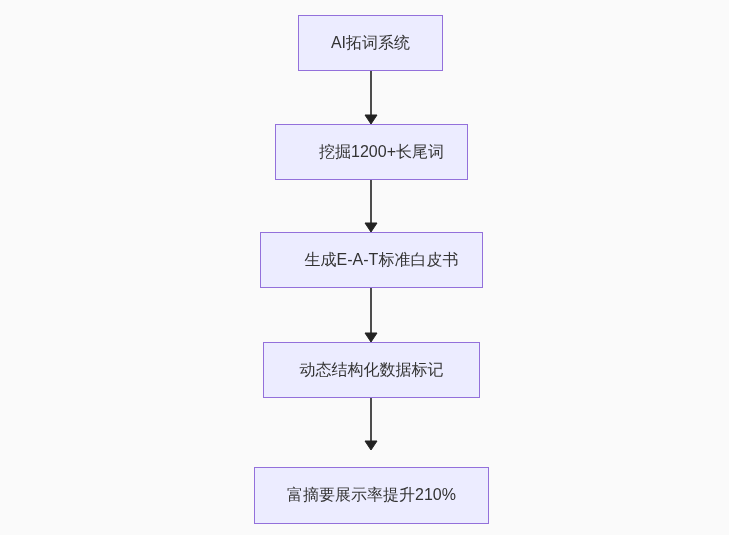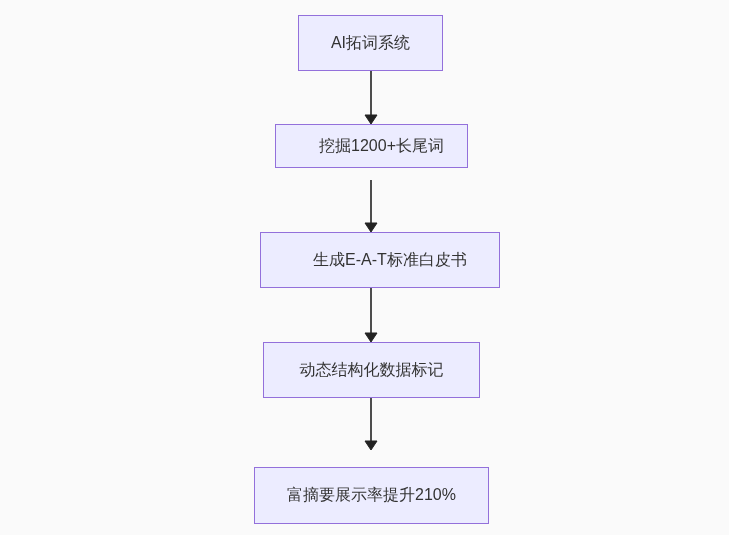--- a/index.html
+++ b/index.html
@@ -21,22 +21,22 @@
     border: 1.5px solid #9370db;
     color: #333333;
     font-size: 16px;
     display: flex;
     align-items: center;
     justify-content: center;
     text-align: center;
     white-space: nowrap;
   }
   .n0 { left: 298px; top: 15px;  width: 145px; height: 56px; }
-  .n1 { left: 275px; top: 124px; width: 193px; height: 44px; padding-left: 20px; }
-  .n2 { left: 260px; top: 232px; width: 240px; height: 56px; padding-left: 20px; }
+  .n1 { left: 275px; top: 124px; width: 193px; height: 56px; padding-left: 20px; }
+  .n2 { left: 260px; top: 232px; width: 223px; height: 56px; padding-left: 20px; }
   .n3 { left: 263px; top: 342px; width: 217px; height: 56px; }
   .n4 { left: 254px; top: 450px; width: 235px; height: 57px; margin-top: 17px; }
   .edge {
     position: absolute;
     overflow: visible;
   }
   .edge-line {
     stroke: #4d4d4d;
     stroke-width: 2;
   }

